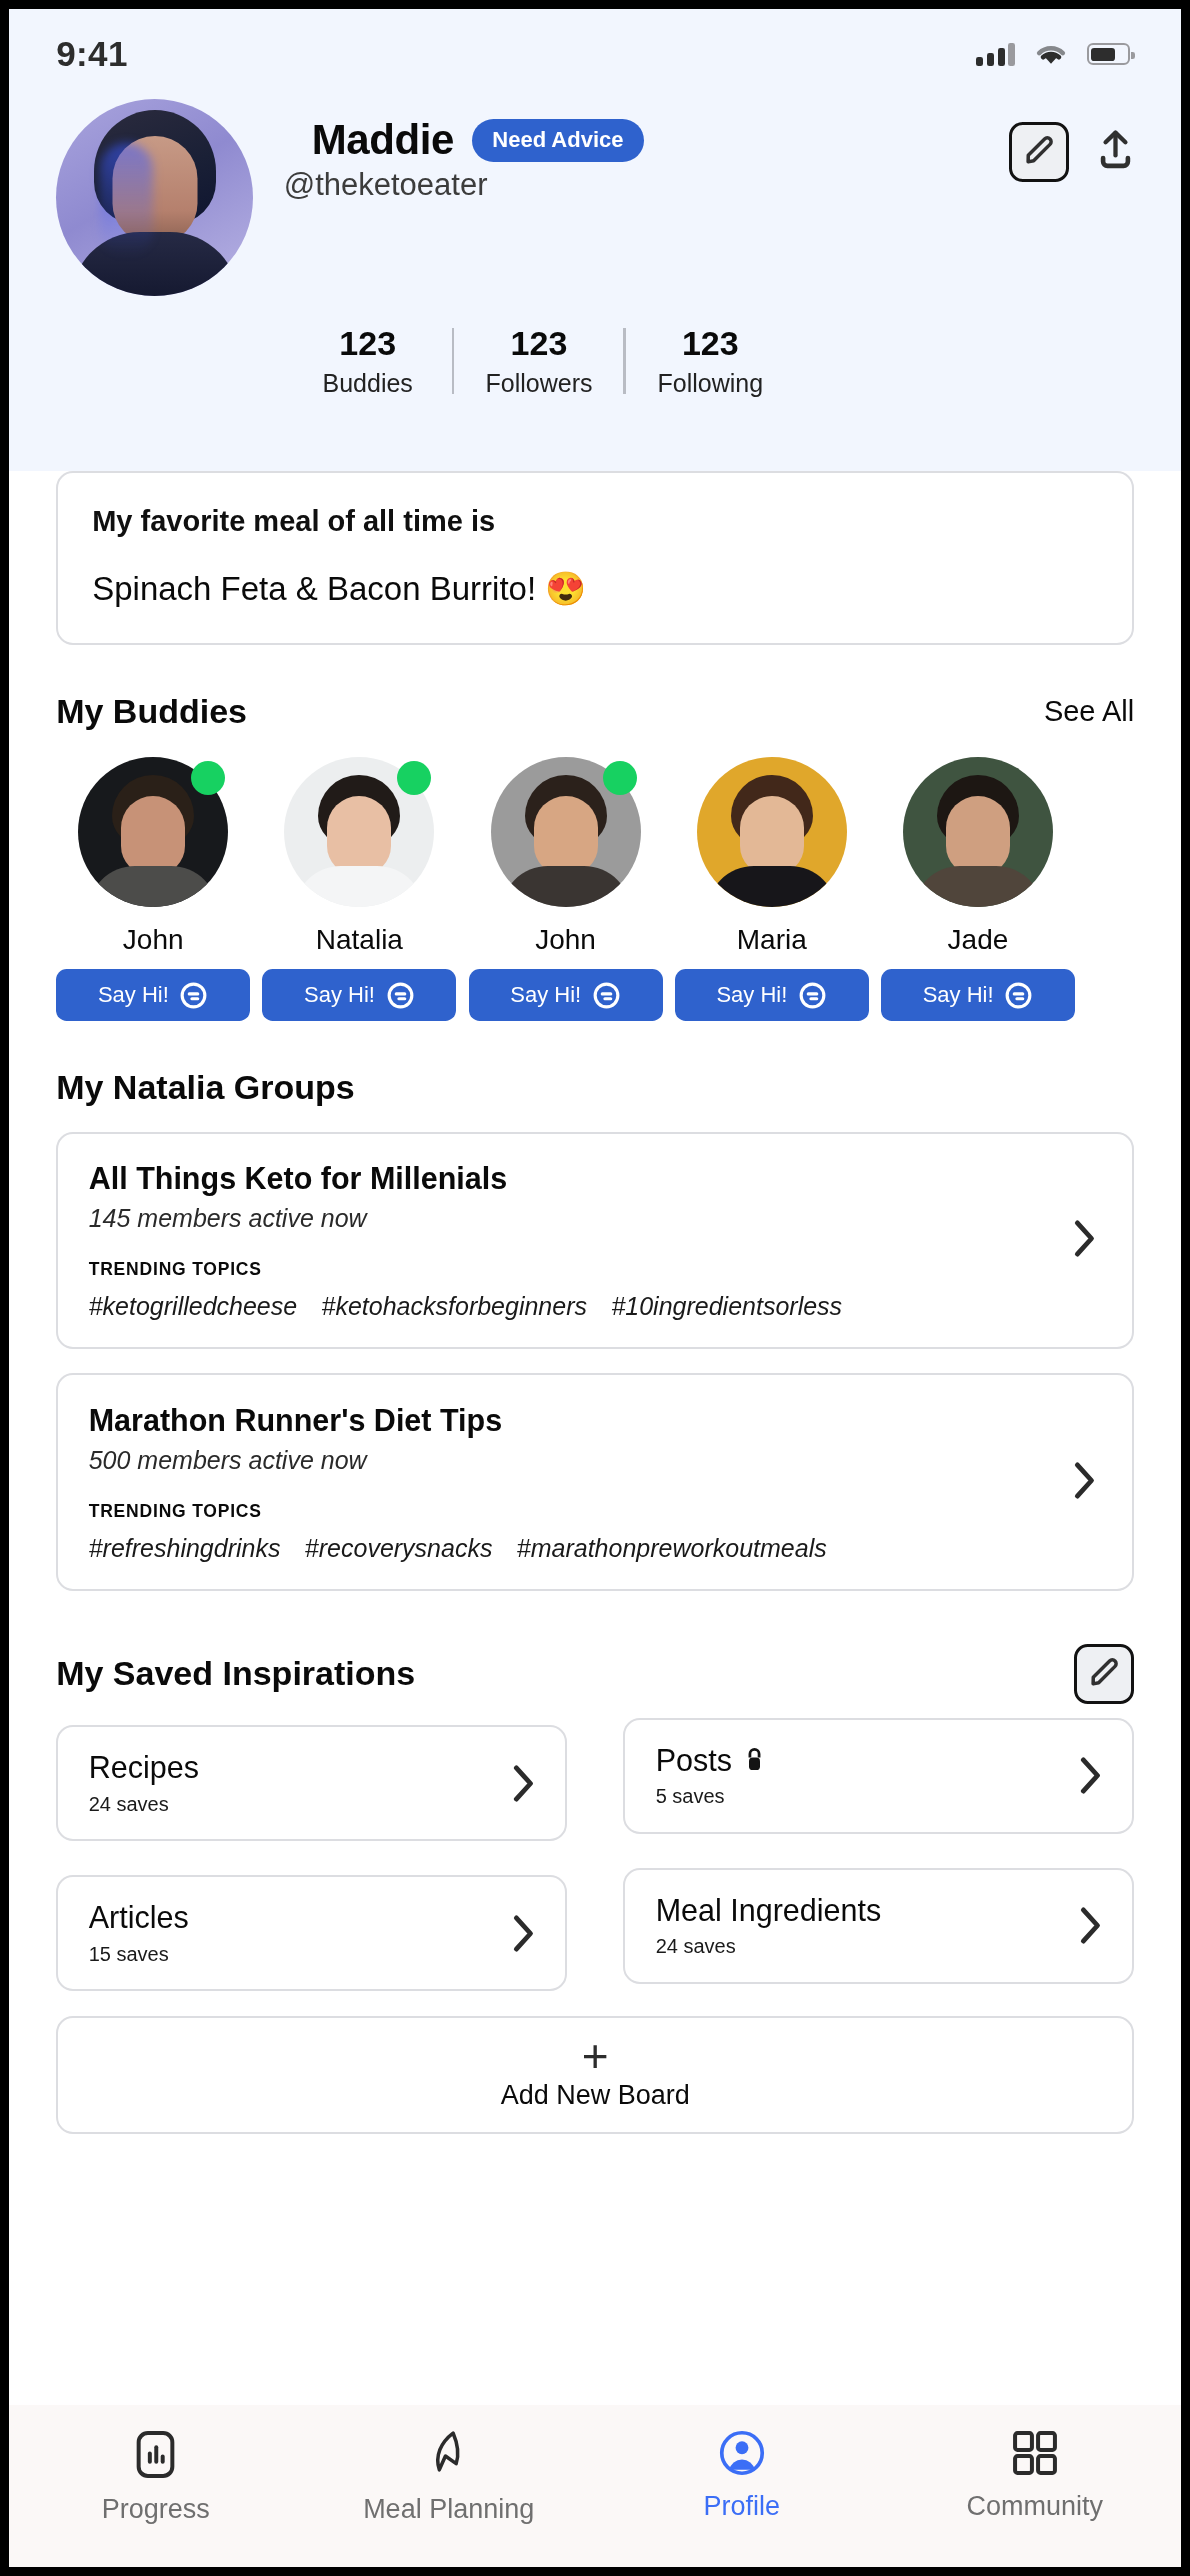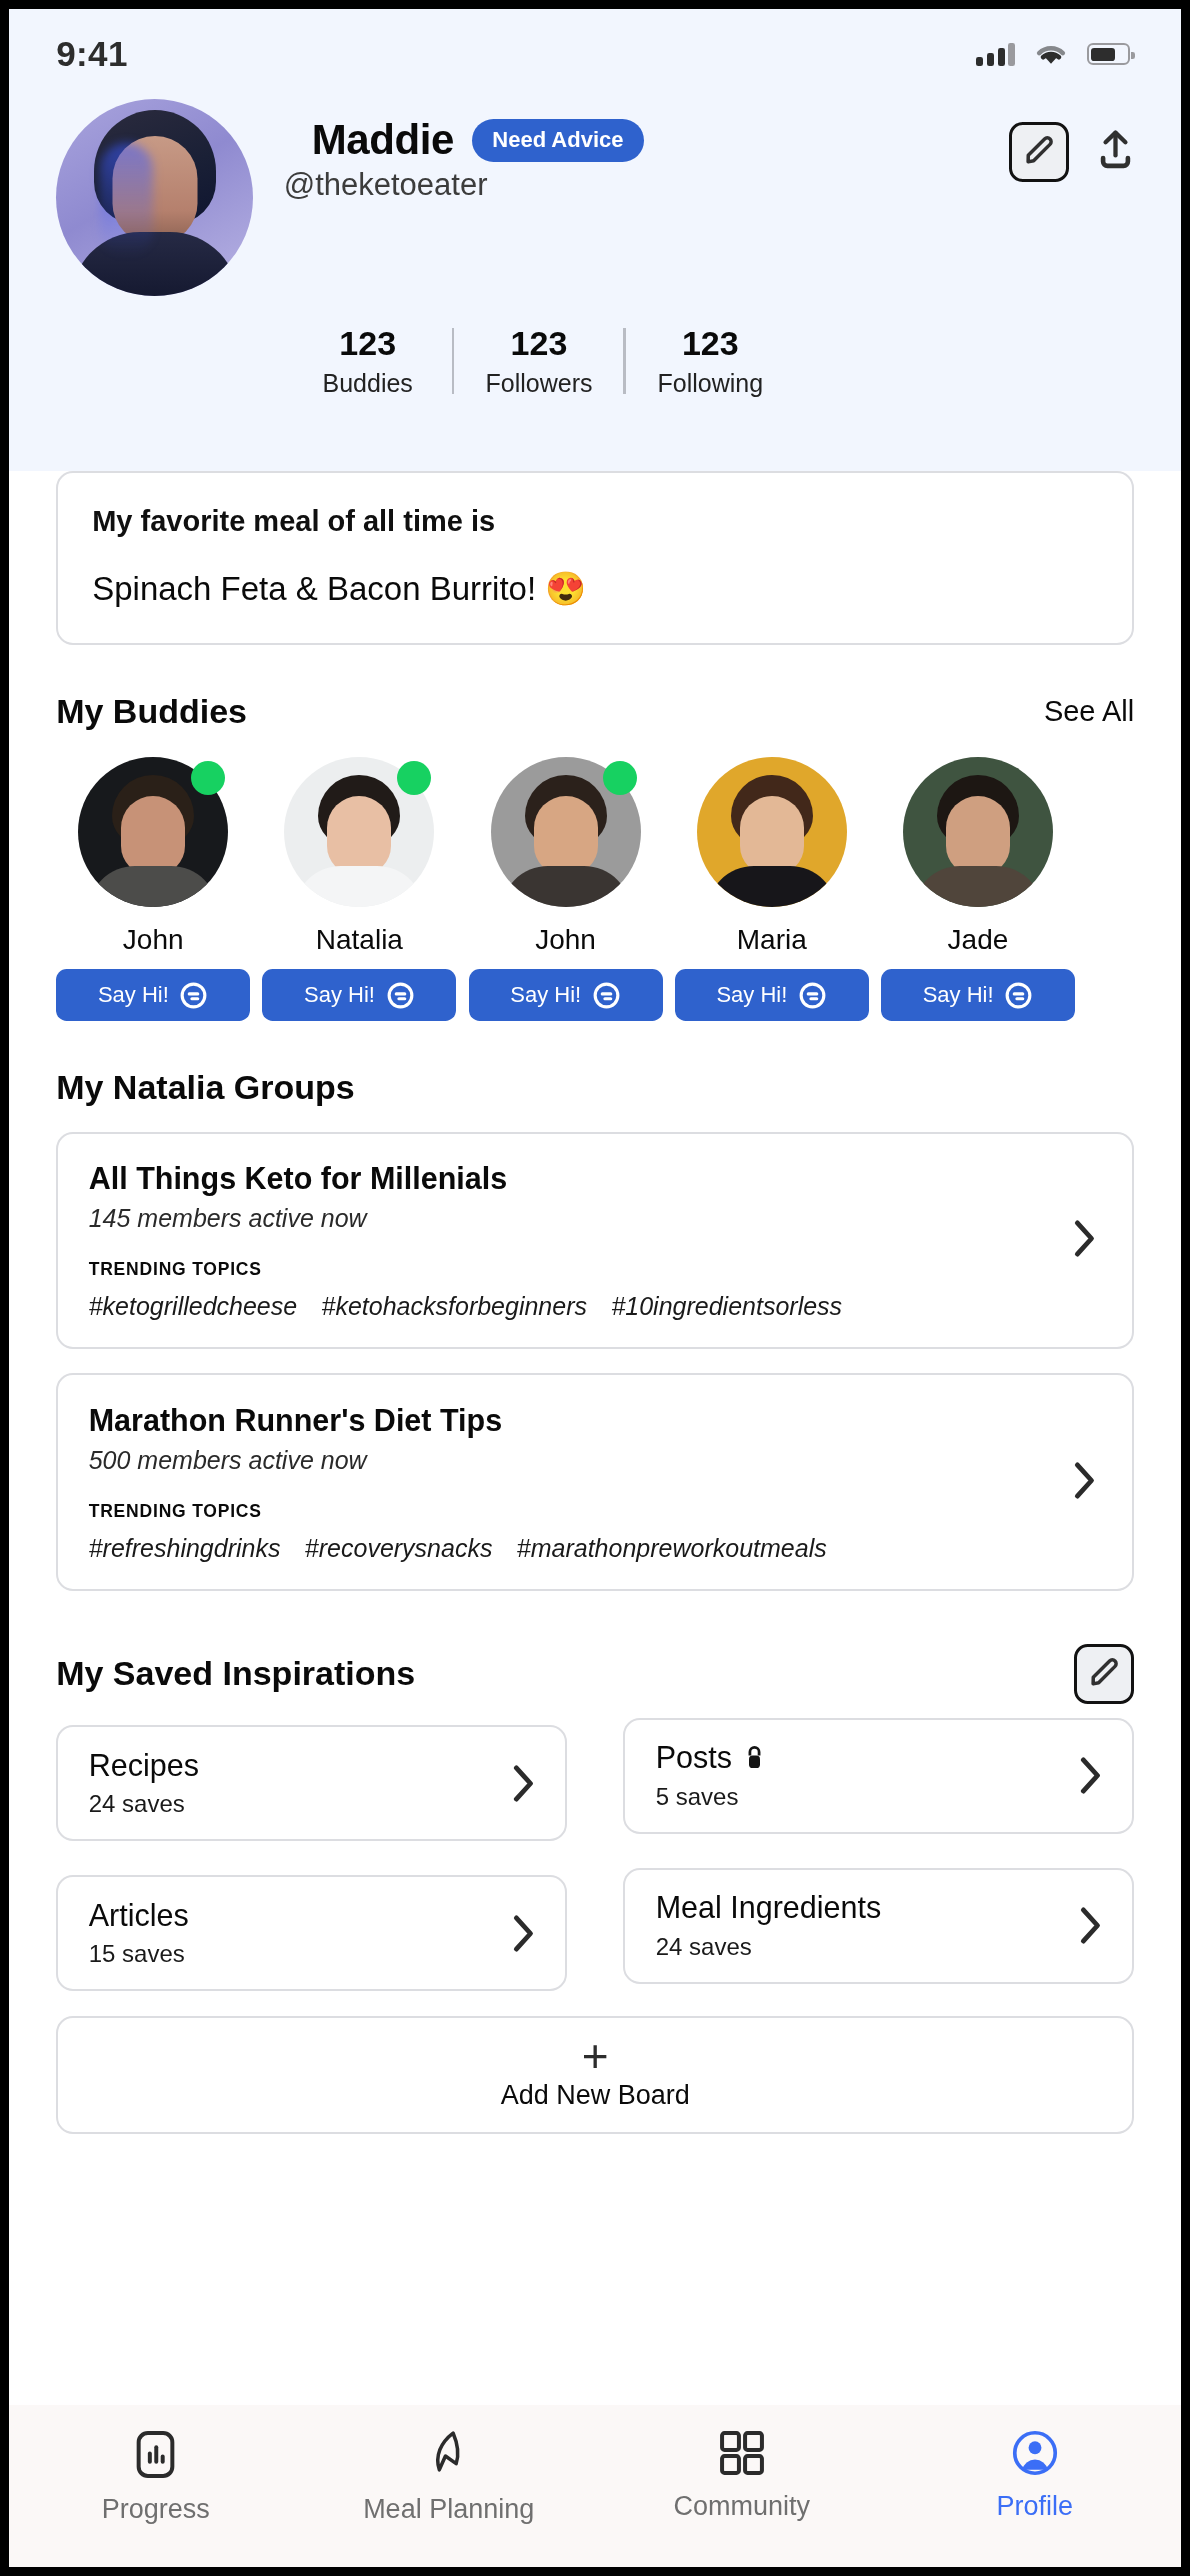--- a/index.html
+++ b/index.html
@@ -176,21 +176,21 @@
   .board-row { display: flex; gap: 56px; }
   .board-card {
     flex: 1; border: 2.3px solid #dcdde1; border-radius: 17px;
     height: 116px; padding: 0 26px 0 30.5px;
     display: flex; align-items: center; justify-content: space-between;
     position: relative;
   }
   .board-card.nudge-up { margin-top: -7.6px; }
   .board-name-row { display: flex; align-items: center; gap: 10.7px; }
   .board-name { font-size: 30.5px; color: #0a0a0a; }
-  .board-saves { font-size: 24px; color: #1a1a1a; margin-top: 7.6px; }
+  .board-saves { font-size: 20px; color: #1a1a1a; margin-top: 7.6px; }
   .add-board {
     margin-top: 24.4px; border: 2.3px solid #dcdde1; border-radius: 17px;
     height: 118px; display: flex; flex-direction: column;
     align-items: center; justify-content: center; gap: 4.6px;
   }
   .add-board .plus { font-size: 46px; line-height: 0.8; color: #2d2d2d; font-weight: 300; }
   .add-board .lbl { font-size: 27px; color: #0a0a0a; }
 
   
   .bottom-nav {
@@ -534,36 +534,36 @@
     <span class="nav-label">Progress</span>
       </div>
       <div class="nav-item">
         <span style="display:flex">
           <svg width="43" height="49" viewBox="0 0 28 32">
      <path d="M17 2 C20 9 21 16 19 22 L12 17 L8 26 C5 17 9 8 17 2 Z" fill="none" stroke="#2b2b2b" stroke-width="2.3" stroke-linejoin="round"></path>
           </svg>
         </span>
     <span class="nav-label">Meal Planning</span>
       </div>
+      <div class="nav-item active">
+        <span style="display:flex">
+          <svg width="46" height="46" viewBox="0 0 30 30">
+     <circle cx="15" cy="15" r="13.2" fill="none" stroke="#3b6ef6" stroke-width="2.4"></circle>
+     <circle cx="15" cy="11.6" r="4.2" fill="#3b6ef6"></circle>
+     <path d="M6.6 26 a8.6 8.6 0 0 1 16.8 0 Z" fill="#3b6ef6"></path>
+          </svg>
+        </span>
+    <span class="nav-label">Profile</span>
+      </div>
       <div class="nav-item">
         <span style="display:flex">
           <svg width="46" height="46" viewBox="0 0 30 30">
      <rect x="2" y="2" width="11" height="11" rx="1.6" fill="none" stroke="#2b2b2b" stroke-width="2.6"></rect>
      <rect x="17" y="2" width="11" height="11" rx="1.6" fill="none" stroke="#2b2b2b" stroke-width="2.6"></rect>
      <rect x="2" y="17" width="11" height="11" rx="1.6" fill="none" stroke="#2b2b2b" stroke-width="2.6"></rect>
      <rect x="17" y="17" width="11" height="11" rx="1.6" fill="none" stroke="#2b2b2b" stroke-width="2.6"></rect>
           </svg>
         </span>
     <span class="nav-label">Community</span>
       </div>
-      <div class="nav-item active">
-        <span style="display:flex">
-          <svg width="46" height="46" viewBox="0 0 30 30">
-     <circle cx="15" cy="15" r="13.2" fill="none" stroke="#3b6ef6" stroke-width="2.4"></circle>
-     <circle cx="15" cy="11.6" r="4.2" fill="#3b6ef6"></circle>
-     <path d="M6.6 26 a8.6 8.6 0 0 1 16.8 0 Z" fill="#3b6ef6"></path>
-          </svg>
-        </span>
-    <span class="nav-label">Profile</span>
-      </div>
     </div>
 </div>
 
 
 </body></html>

